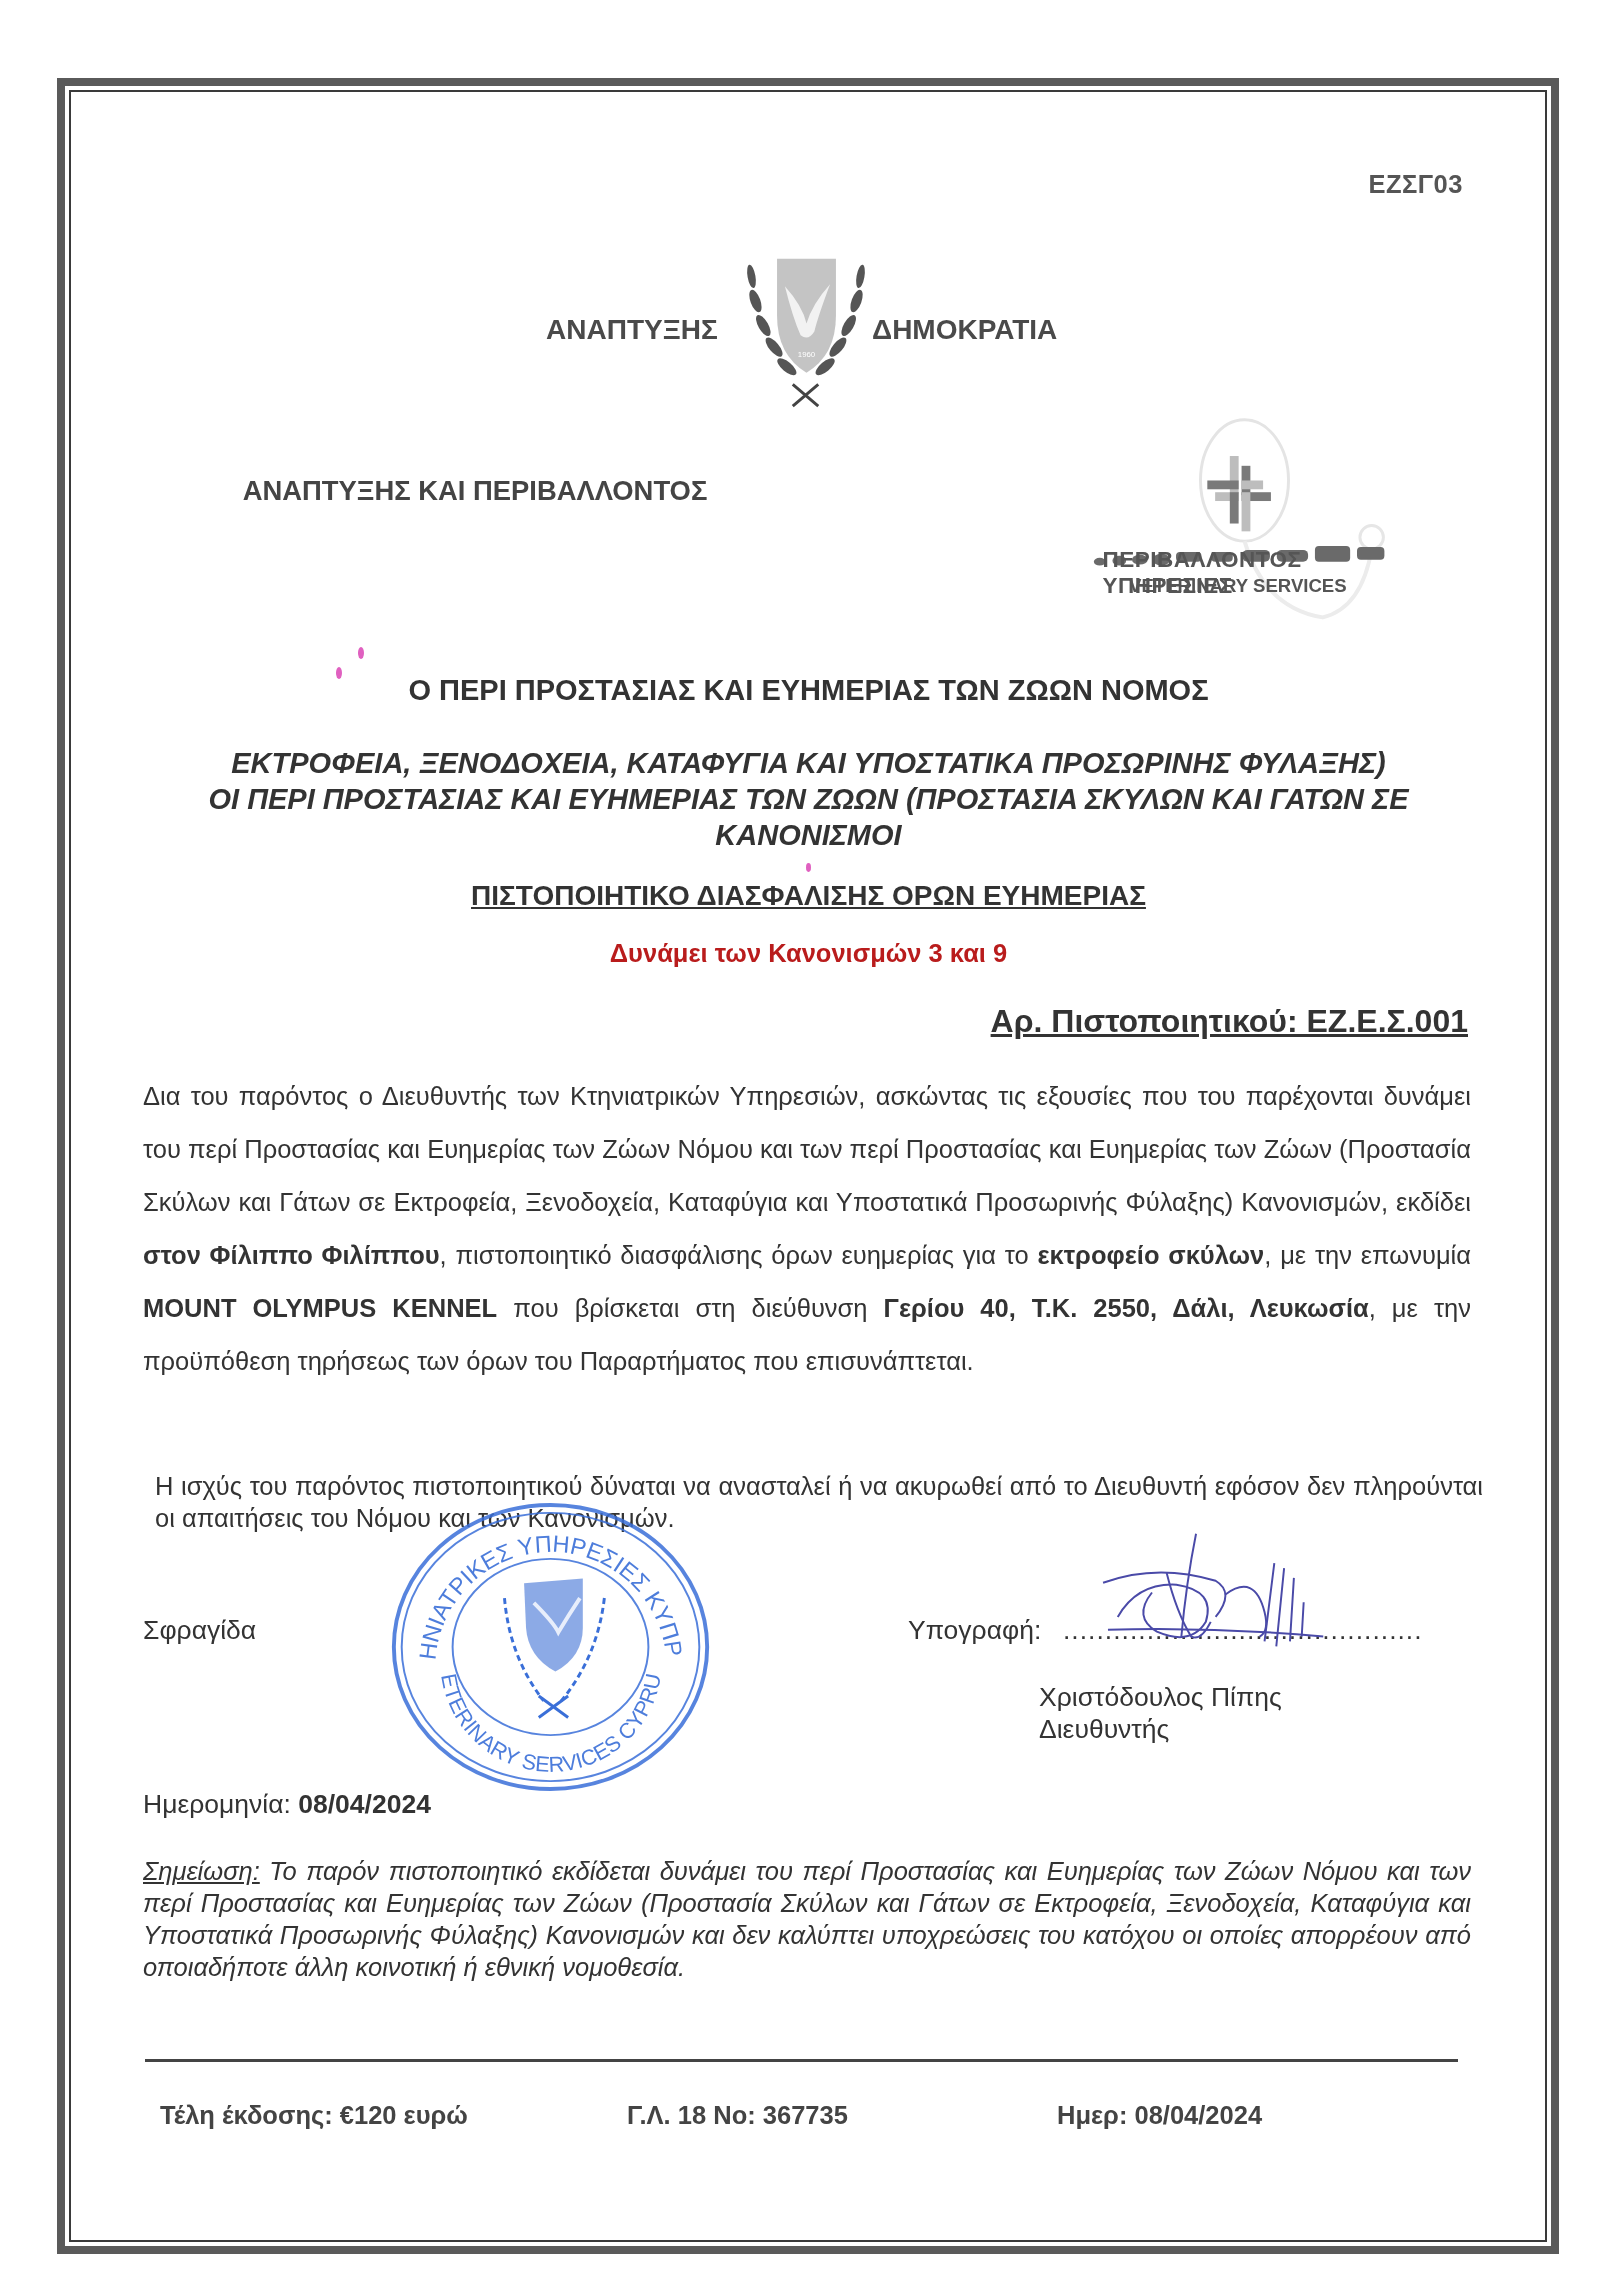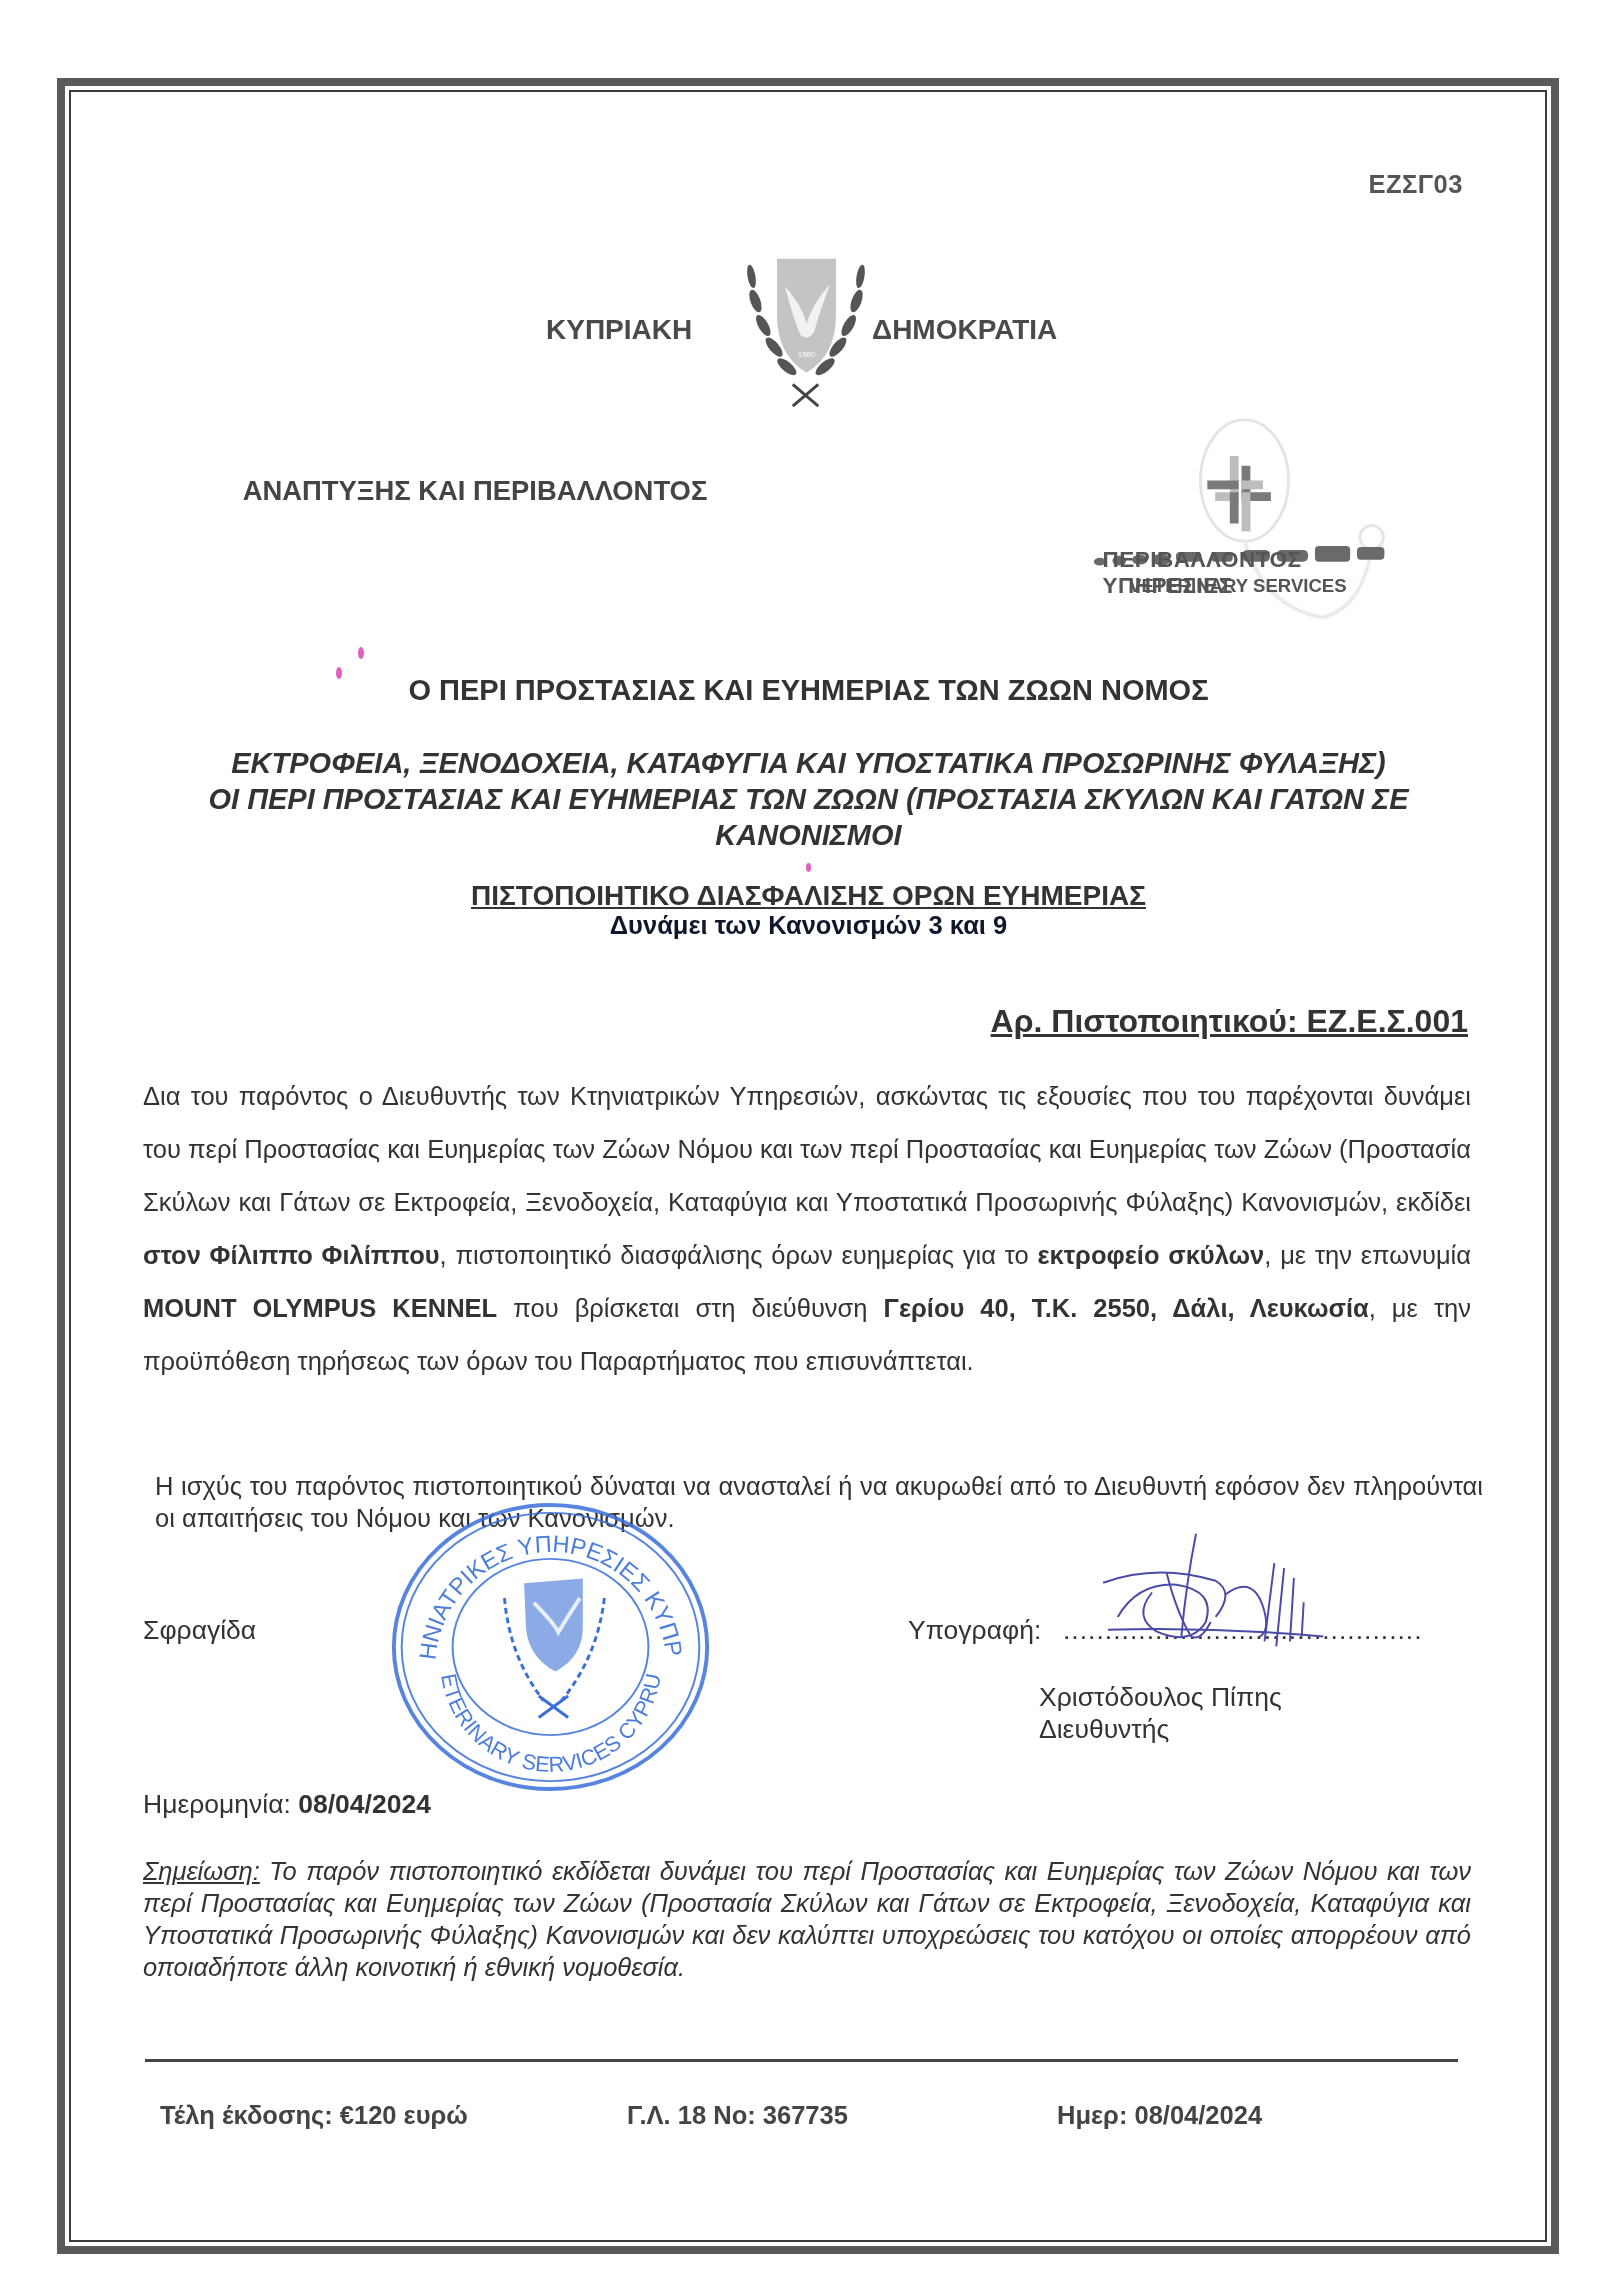--- a/index.html
+++ b/index.html
@@ -15,21 +15,21 @@
   .republic-right { left: 872px; top: 314px; font-size: 28px; font-weight: bold; color: #4a4a4a; }
   .emblem { left: 720px; top: 247px; width: 172px; height: 162px; }
   .ministry { left: 213px; top: 474px; font-size: 27.4px; font-weight: bold; color: #444; line-height: 33px; text-align: center; width: 524px; }
   .vet-logo { left: 1078px; top: 412px; width: 333px; height: 225px; }
   .vet-gr { position: absolute; left: 24.5px; top: 135px; font-size: 22.5px; font-weight: bold; color: #555; letter-spacing: 0.5px; }
   .vet-en { position: absolute; left: 51px; top: 163px; font-size: 18.6px; font-weight: bold; color: #555; }
   .center { left: 147px; width: 1323px; text-align: center; }
   .law-title { top: 674px; font-size: 29px; font-weight: bold; color: #333; }
   .reg-title { top: 745px; font-size: 29px; font-weight: bold; font-style: italic; color: #333; line-height: 36px; }
   .cert-title { top: 880px; font-size: 28px; font-weight: bold; text-decoration: underline; color: #333; }
-  .cert-sub { top: 911px; font-size: 25.5px; font-weight: bold; color: #0f172a; }
+  .cert-sub { top: 939px; font-size: 25.5px; font-weight: bold; color: #b91c1c; }
   .cert-no { right: 152px; top: 1003px; font-size: 32px; font-weight: bold; text-decoration: underline; color: #333; }
   .body-para { left: 143px; width: 1328px; top: 1070px; font-size: 25.5px; line-height: 53px; text-align: justify; color: #333; }
   .body-para b { color: #333; }
   .validity { left: 143px; width: 1328px; top: 1470px; font-size: 25.5px; line-height: 32px; text-align: justify; color: #333; margin-left: 12px; }
   .seal-label { left: 143px; top: 1615px; font-size: 26.5px; color: #333; }
   .stamp { left: 387px; top: 1500px; width: 328px; height: 294px; }
   .sig-label { left: 908px; top: 1615px; font-size: 26.5px; color: #333; }
   .sig-dots { left: 1063px; top: 1615px; font-size: 26.5px; color: #333; letter-spacing: 1px; }
   .signature { left: 1098px; top: 1524px; width: 245px; height: 137px; }
   .signer-name { left: 1039px; width: 323px; top: 1681px; font-size: 26.5px; color: #333; line-height: 32px; }
@@ -48,21 +48,21 @@
 
 <div class="frame-outer"></div>
 <div class="frame-inner"></div>
 
 <div class="speck" style="left:358px;top:647px;width:5.9px;height:11.8px;"></div>
 <div class="speck" style="left:336px;top:667px;width:5.9px;height:11.8px;"></div>
 <div class="speck" style="left:806px;top:863px;width:4.9px;height:8.8px;"></div>
 
 <div class="abs form-code">ΕΖΣΓ03</div>
 
-<div class="abs republic-left">ΚΥΠΡΙΑΚΗ</div>
+<div class="abs republic-left">ΑΝΑΠΤΥΞΗΣ</div>
 <div class="abs republic-right">ΔΗΜΟΚΡΑΤΙΑ</div>
 
 <svg class="abs emblem" viewBox="0 0 175 165">
   <path d="M58 12 L118 12 L118 70 Q118 110 88 128 Q58 110 58 70 Z" fill="#c4c4c4"></path>
   <path d="M66 40 Q84 60 88 78 Q94 58 112 38 Q100 70 96 86 Q90 96 82 90 Q74 72 66 40 Z" fill="#f2f2f2"></path>
   <g fill="#555">
     <ellipse cx="32" cy="30" rx="4" ry="12" transform="rotate(-10 32 30)"></ellipse>
     <ellipse cx="36" cy="55" rx="5" ry="12" transform="rotate(-20 36 55)"></ellipse>
     <ellipse cx="44" cy="80" rx="5" ry="12" transform="rotate(-30 44 80)"></ellipse>
     <ellipse cx="55" cy="102" rx="5" ry="12" transform="rotate(-40 55 102)"></ellipse>

